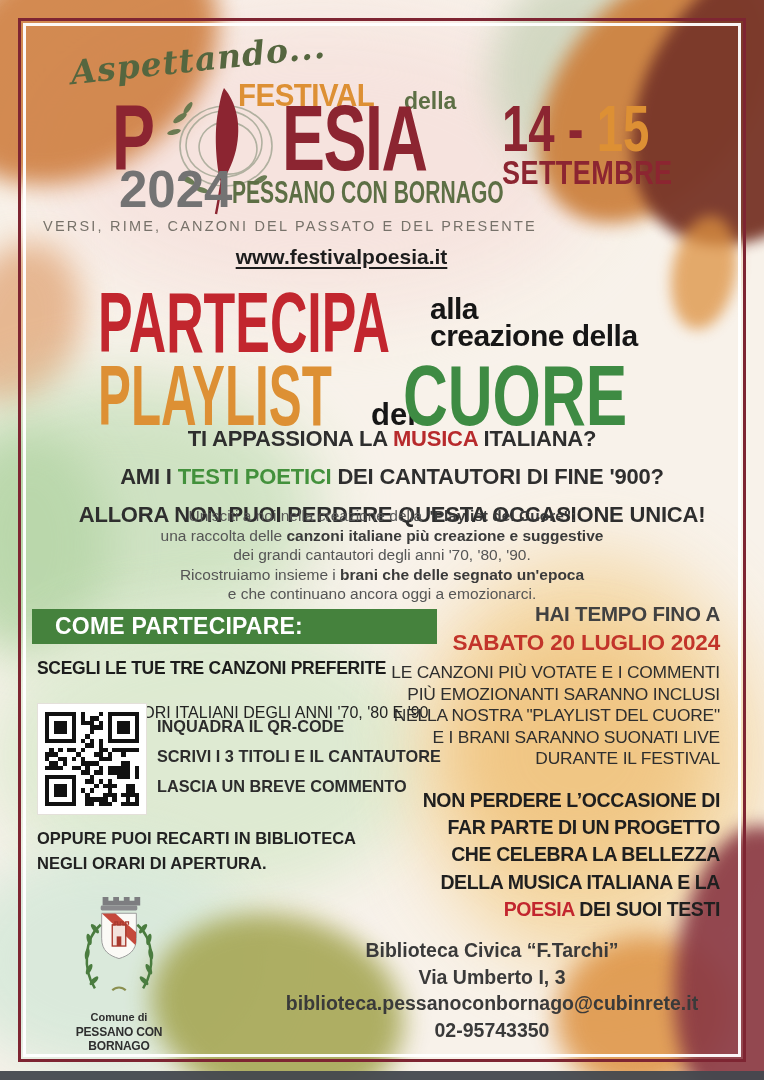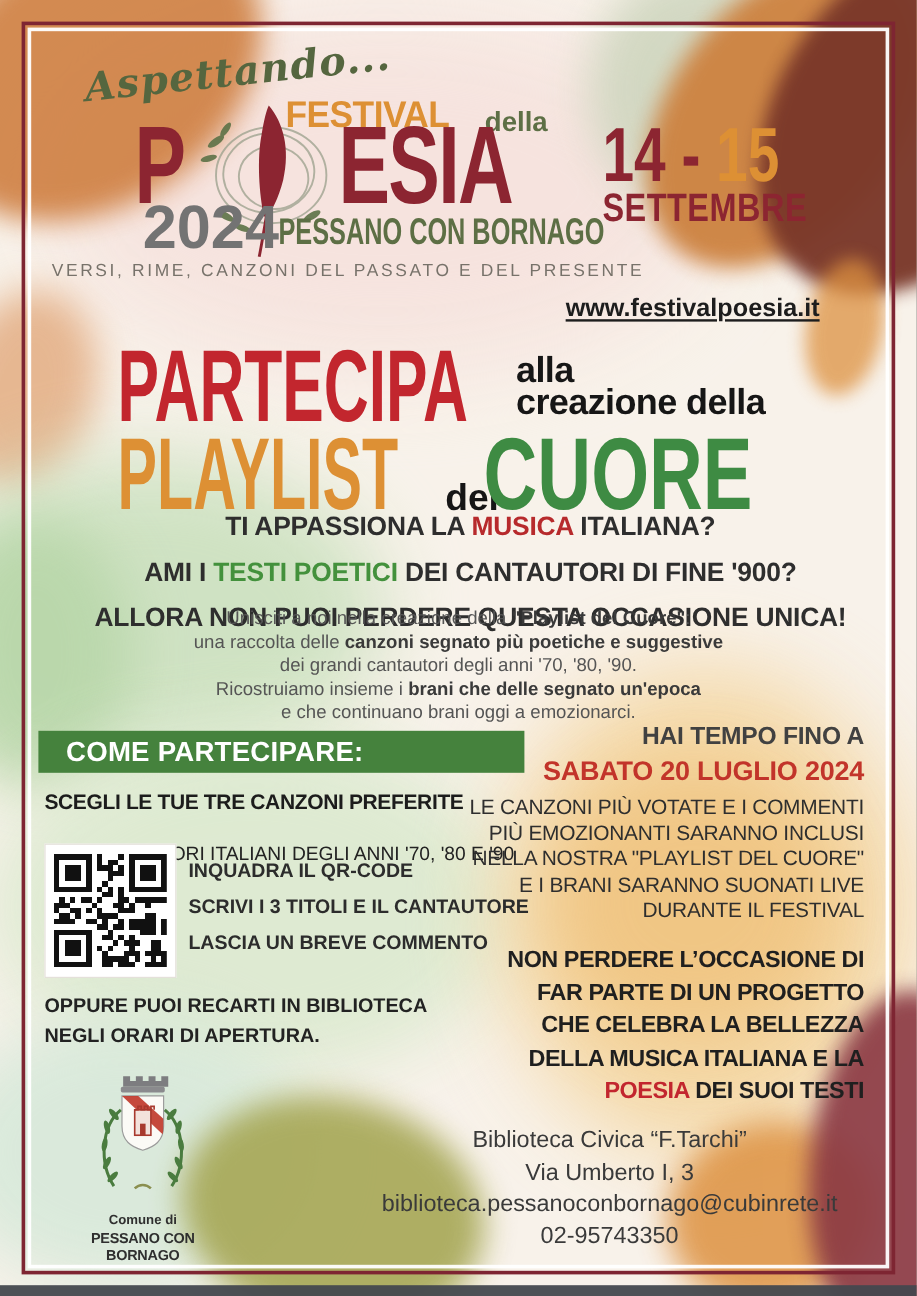--- a/index.html
+++ b/index.html
@@ -43,21 +43,21 @@
   .poesia-p{left:112px; top:92px; font-size:92px; font-weight:800; color:#8c2531; line-height:1;}
   .poesia-esia{left:282px; top:92px; font-size:92px; font-weight:800; color:#8c2531; line-height:1; letter-spacing:-2px;}
   .ornament{left:158px; top:84px; width:130px; height:132px;}
   .year{left:119px; top:164px; font-size:51px; font-weight:800; color:#737373; line-height:1;}
   .city{left:232px; top:177px; font-size:31px; font-weight:800; color:#5d6f45; line-height:1;}
   .dates{left:502px; top:97px; font-size:64px; font-weight:800; line-height:1;}
   .dates .d1{color:#8c2531;} .dates .d2{color:#dd9034;}
   .month{left:502px; top:156px; font-size:33px; font-weight:800; color:#8c2531; letter-spacing:.5px; line-height:1;}
   .tagline{left:40px; top:218px; width:500px; text-align:center; font-size:14.5px; font-weight:500;
     color:#77726a; letter-spacing:2.2px;}
-  .website{left:0; top:245px; width:683px; text-align:right; font-size:21px; font-weight:700;
+  .website{left:0; top:245px; width:683px; text-align:center; font-size:21px; font-weight:700;
     color:#1d1d1d; text-decoration:underline; text-underline-offset:3px;}
   
   .partecipa{left:98px;  top:280px; font-size:85px; font-weight:800; color:#c2262e; line-height:1;}
   .alla-blk {left:430px; top:295px; font-size:30px; font-weight:800; color:#161616; line-height:27px; letter-spacing:-.5px;}
   .playlist {left:98px;  top:353px; font-size:85px; font-weight:800; color:#dd9034; line-height:1;}
   .del      {left:371px; top:399px; font-size:31px; font-weight:800; color:#161616; line-height:1;}
   .cuore    {left:403px; top:353px; font-size:85px; font-weight:800; color:#3e8b43; line-height:1;}
   
   .questions{left:20px; top:420px; width:744px; text-align:center; font-size:22px; font-weight:600;
     color:#2e2e2e; line-height:38px; letter-spacing:-.2px;}
@@ -78,21 +78,21 @@
   
   .deadline{right:44px; top:602px; text-align:right;margin-left:46px;}
   .deadline .d-intro{font-size:20.5px; font-weight:700; color:#414141; letter-spacing:-.2px;}
   .deadline .d-date{font-size:22.5px; font-weight:800; color:#c2342a; margin-top:4px; letter-spacing:-.2px;}
   .outcome{right:44px; top:662px; text-align:right; font-size:17.4px; font-weight:500;
     color:#2e2e2e; line-height:21.6px; letter-spacing:-.2px;}
   .project{right:44px; top:787px; text-align:right; font-size:19.5px; font-weight:800;
     color:#1f1f1f; line-height:27.2px; letter-spacing:-.4px;}
   .project .c-red{color:#c2262e;}
   
-  .contact{left:278px; top:937px; width:460px; text-align:center; font-size:19.5px; font-weight:400;
+  .contact{left:262px; top:937px; width:460px; text-align:center; font-size:19.5px; font-weight:700;
     color:#3a3a3a; line-height:26.5px;}
   .comune{left:56px; top:894px; width:126px; text-align:center;}
   .comune svg{display:block; margin:0 auto; width:88px; height:106px;}
   .comune .m1{font-size:11px; font-weight:700; color:#2f2f2f; margin-top:11px;}
   .comune .m2{font-size:12px; font-weight:800; color:#2f2f2f; margin-top:2px; letter-spacing:-.2px;}
 </style>
 </head>
 <body>
 
 <div class="poster">
@@ -162,24 +162,24 @@
   <div class="c del">del</div>
   <div class="c cuore"><span class="cx" style="transform:scaleX(.73)">CUORE</span></div>
 
   <div class="c questions">
       <div class="nowrap"><span>TI APPASSIONA LA </span><span class="c-red">MUSICA</span><span> ITALIANA?</span></div>
       <div class="nowrap"><span>AMI I </span><span class="c-green">TESTI POETICI</span><span> DEI CANTAUTORI DI FINE '900?</span></div>
       <div class="nowrap"><span>ALLORA NON PUOI PERDERE QUESTA OCCASIONE UNICA!</span></div>
     </div>
   <div class="c intro">
       <div class="nowrap"><span>Unisciti a noi nella creazione della </span><span class="c-b">"Playlist del Cuore"</span><span>:</span></div>
-      <div class="nowrap"><span>una raccolta delle </span><span class="c-b">canzoni segnato più poetiche e suggestive</span></div>
+      <div class="nowrap"><span>una raccolta delle </span><span class="c-b">canzoni italiane più creazione e suggestive</span></div>
       <div class="nowrap"><span>dei grandi cantautori degli anni '70, '80, '90.</span></div>
       <div class="nowrap"><span>Ricostruiamo insieme i </span><span class="c-b">brani che delle segnato un'epoca</span></div>
-      <div class="nowrap"><span>e che continuano brani oggi a emozionarci.</span></div>
+      <div class="nowrap"><span>e che continuano ancora oggi a emozionarci.</span></div>
     </div>
 
   <div class="c banner">COME PARTECIPARE:</div>
   <div class="c choose-bold">SCEGLI LE TUE TRE CANZONI PREFERITE</div>
   <div class="c choose-rest">DEI CANTAUTORI ITALIANI DEGLI ANNI '70, '80 E '90</div>
 
   <div class="c qr-box">
     <svg id="qr-svg" viewBox="0 0 21 21" shape-rendering="crispEdges">
         <rect x="0" y="0" width="1" height="1" fill="#111"></rect>
         <rect x="1" y="0" width="1" height="1" fill="#111"></rect>

